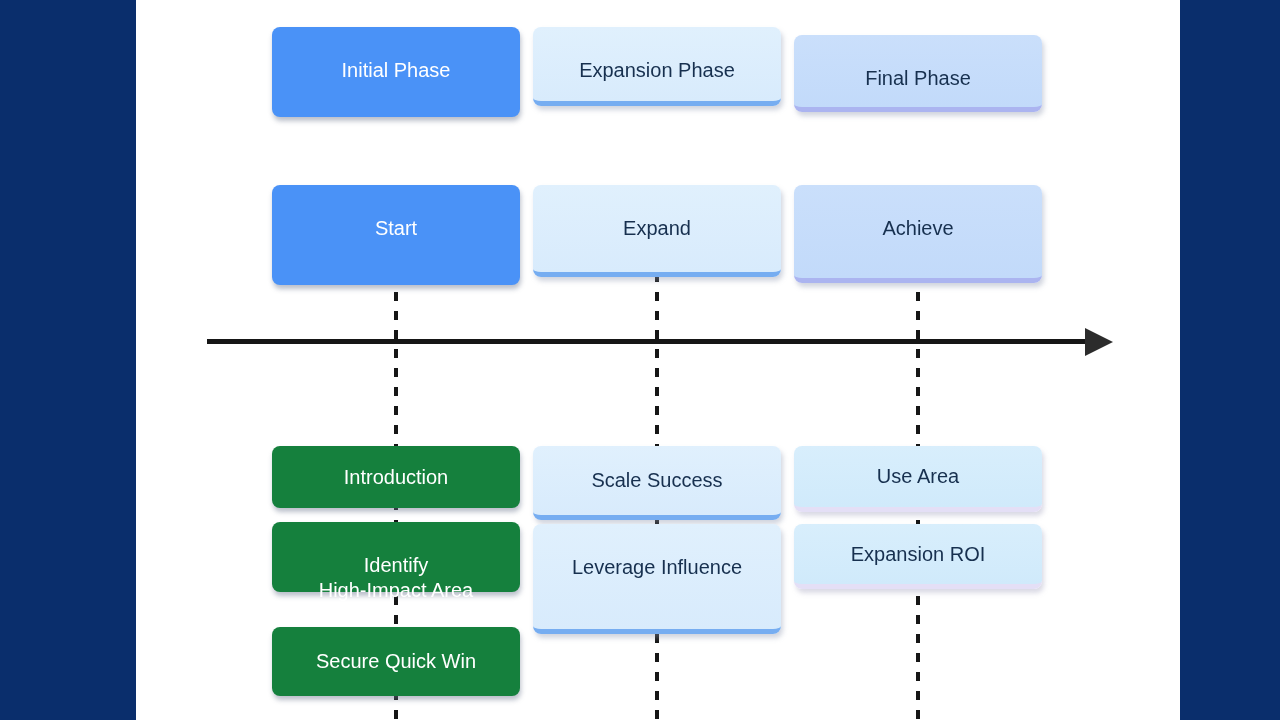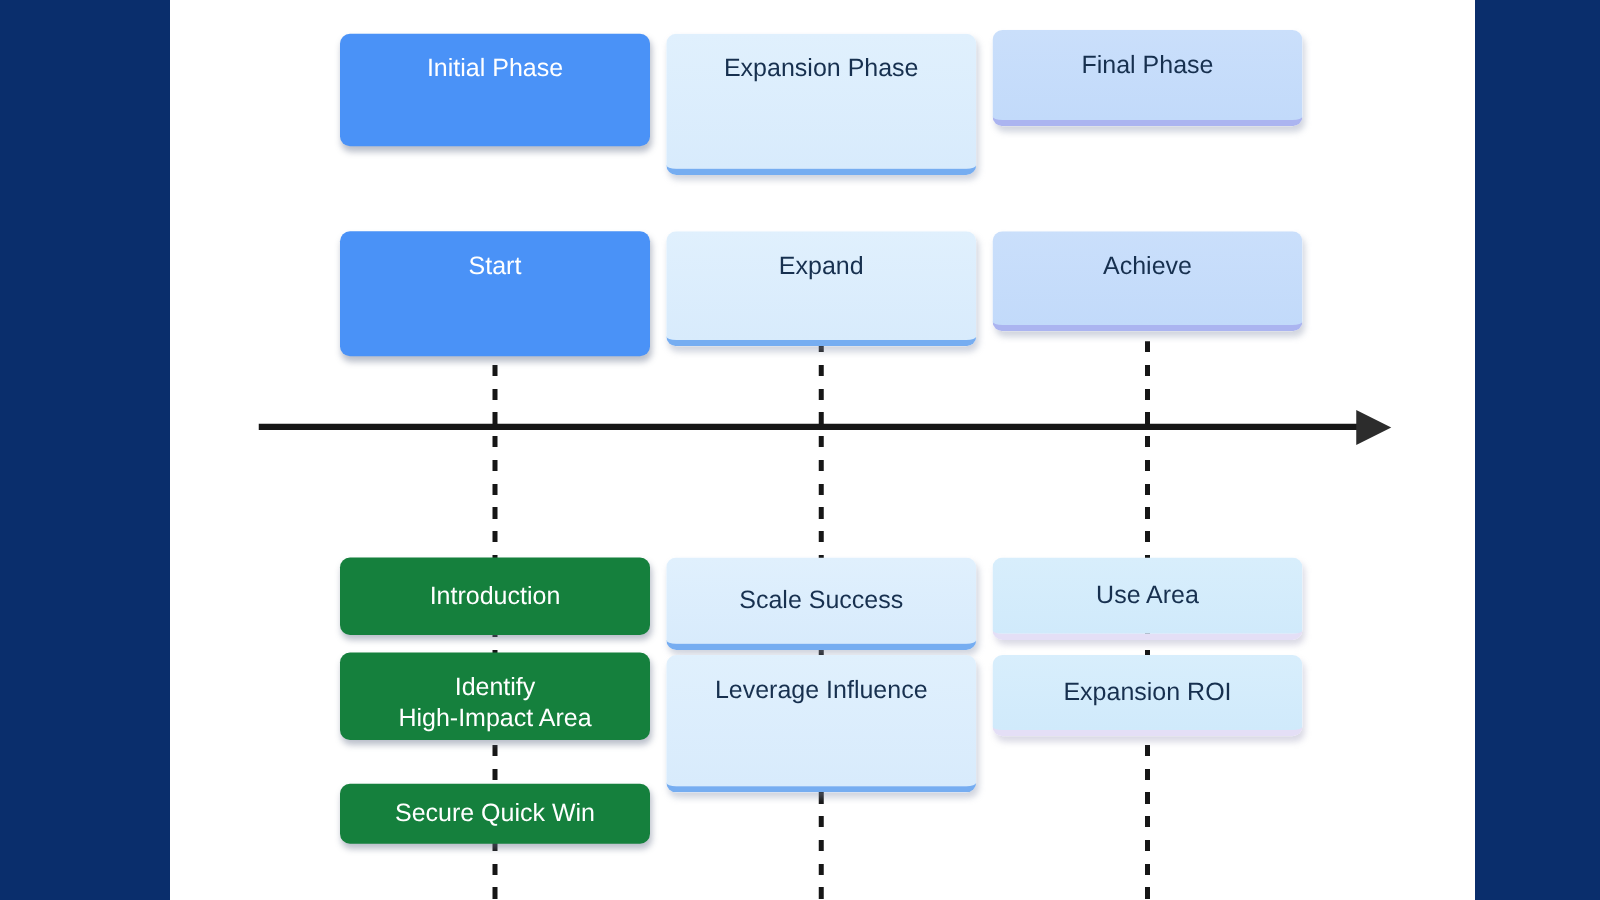--- a/index.html
+++ b/index.html
@@ -20,21 +20,21 @@
   .axis-head{
     position:absolute;left:1085px;top:328px;width:0;height:0;z-index:1;
     border-left:28px solid #2c2c2c;border-top:14px solid transparent;border-bottom:14px solid transparent;
   }
 
   .box{
     position:absolute;z-index:2;box-sizing:border-box;
     display:flex;align-items:center;justify-content:center;text-align:center;
     font-size:20px;line-height:25px;border-radius:8px;white-space:pre-line;
   }
-  .box.tall{align-items:flex-start;padding-top:16px;}
+  .box.tall{align-items:flex-start;padding-top:31px;}
   .col{left:272px;width:248px;}
   .col2{left:533px;width:248px;}
   .col3{left:794px;width:248px;}
 
   .b-strong{background:#4a92f7;color:#ffffff;box-shadow:1px 4px 5px rgba(105,115,140,.45);}
   .b-mid{background:#15803d;color:#ffffff;box-shadow:1px 4px 5px rgba(105,115,140,.45);}
   .b-light{
     background:linear-gradient(180deg,#e0f0fd 0%,#d8ebfc 100%);color:#17304f;
     border-bottom:5px solid #76adf1;box-shadow:2px 4px 5px rgba(140,150,175,.4);
   }
@@ -54,29 +54,29 @@
 <div class="side-panel right"></div>
 
 <div class="dotline" style="left:394px;"></div>
 <div class="dotline" style="left:655px;"></div>
 <div class="dotline" style="left:916px;"></div>
 
 <div class="axis-shaft"></div>
 <div class="axis-head"></div>
 
 <div class="box tall col b-strong" style="top:27px;height:90px;">Initial Phase</div>
-<div class="box tall col2 b-light" style="top:27px;height:113px;">Expansion Phase</div>
-<div class="box tall col3 b-peri" style="top:24px;height:77px;">Final Phase</div>
+<div class="box tall col2 b-light" style="top:27px;height:79px;">Expansion Phase</div>
+<div class="box tall col3 b-peri" style="top:35px;height:77px;">Final Phase</div>
 
 <div class="box tall col b-strong" style="top:185px;height:100px;">Start</div>
 <div class="box tall col2 b-light" style="top:185px;height:92px;">Expand</div>
-<div class="box tall col3 b-peri" style="top:185px;height:80px;">Achieve</div>
+<div class="box tall col3 b-peri" style="top:185px;height:98px;">Achieve</div>
 
 <div class="box col b-mid" style="top:446px;height:62px;">Introduction</div>
 <div class="box col2 b-light" style="top:446px;height:74px;">Scale Success</div>
 <div class="box col3 b-lav" style="top:446px;height:66px;">Use Area</div>
 
 <div class="box tall col b-mid" style="top:522px;height:70px;">Identify
 High-Impact Area</div>
 <div class="box tall col2 b-light" style="top:524px;height:110px;">Leverage Influence</div>
 <div class="box col3 b-lav" style="top:524px;height:65px;">Expansion ROI</div>
 
-<div class="box col b-mid" style="top:627px;height:48px;">Secure Quick Win</div>
+<div class="box col b-mid" style="top:627px;height:69px;">Secure Quick Win</div>
 
 </body></html>

